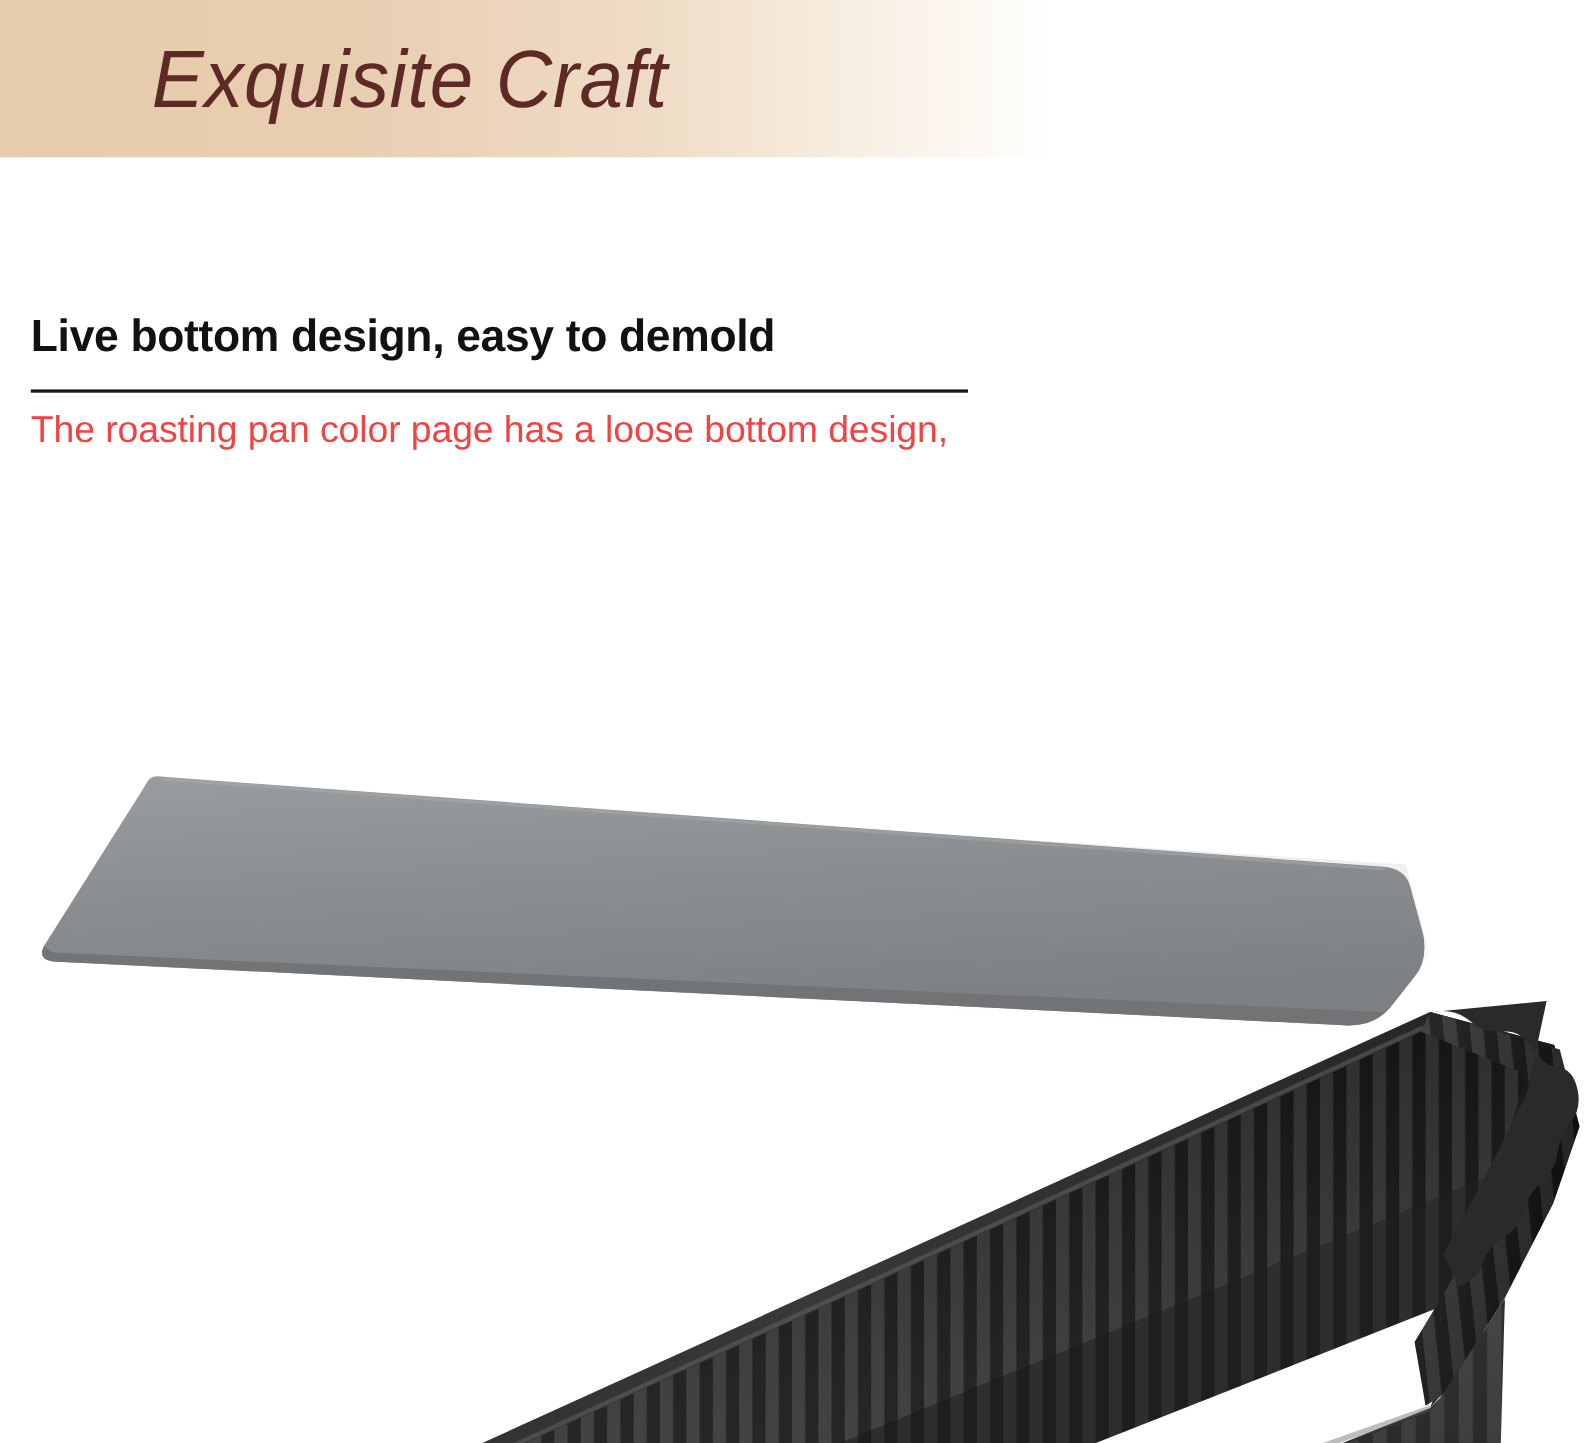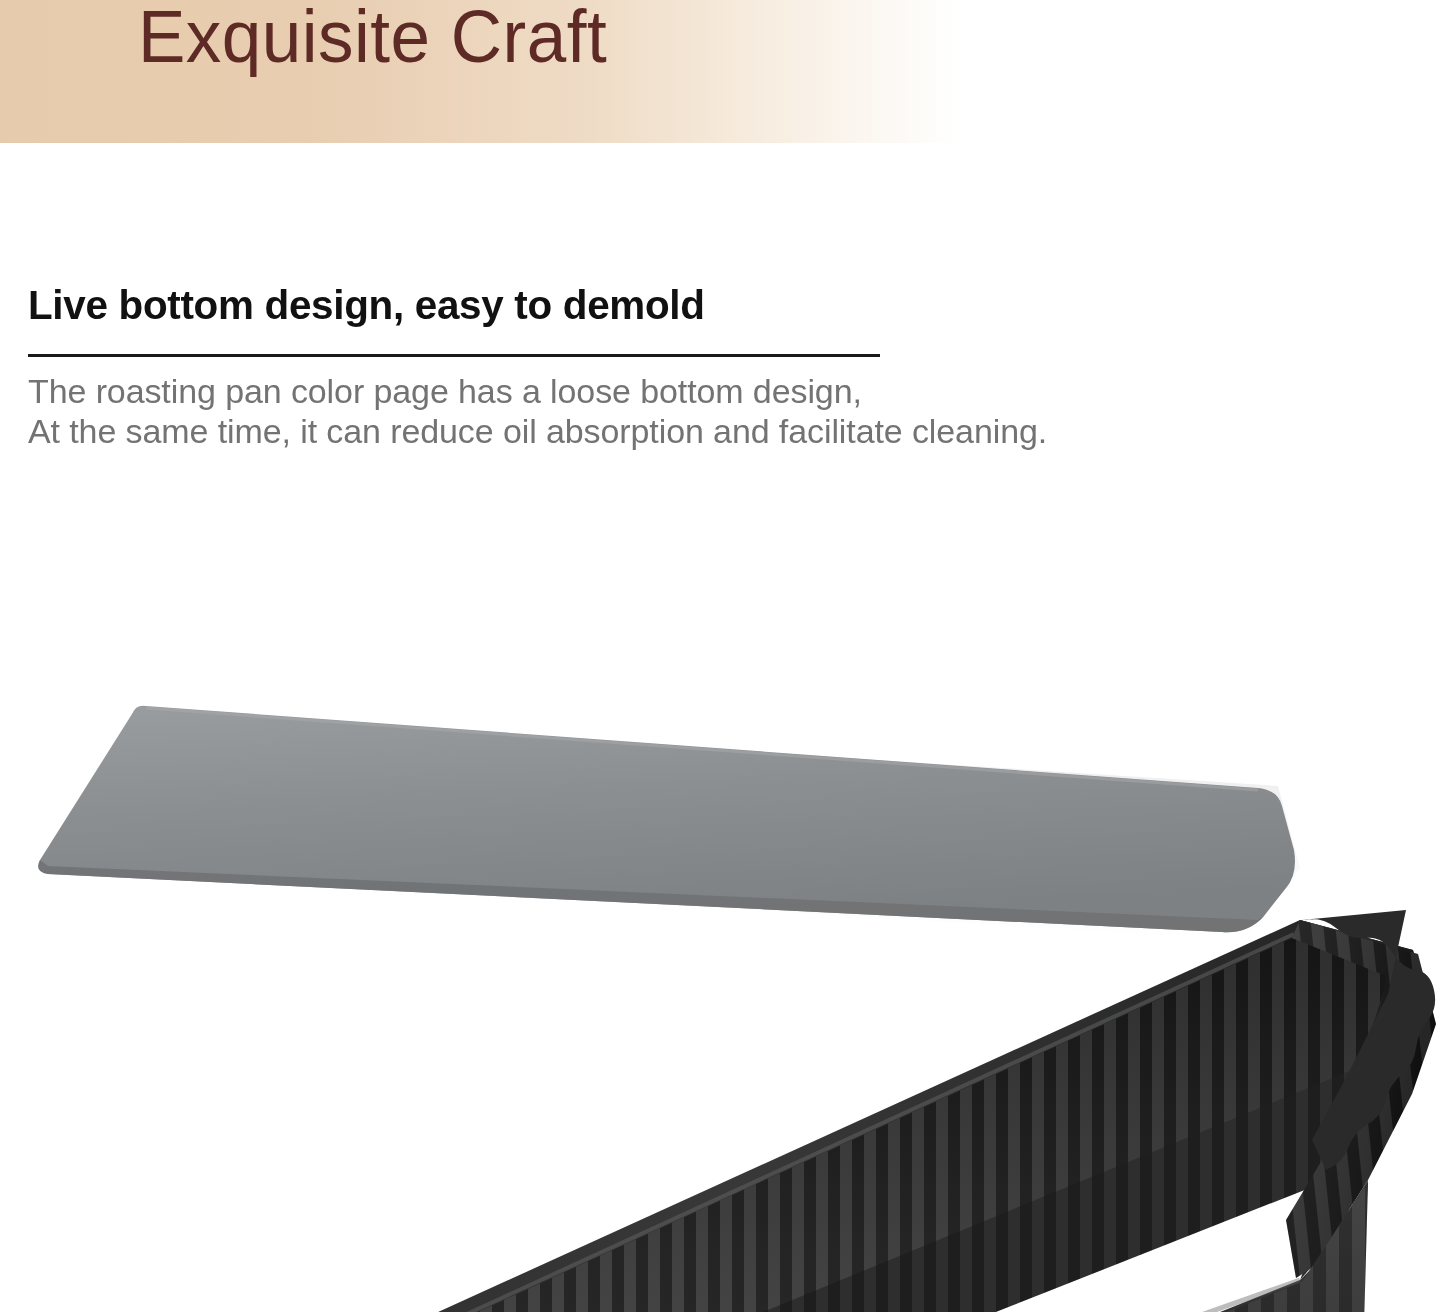--- a/index.html
+++ b/index.html
@@ -23,20 +23,22 @@
     top: 0;
     width: 958px;
     height: 143px;
     background: linear-gradient(to right,
         #e6cbac 0%,
         #e8cdb0 32%,
         #efdcc6 62%,
         #f8efe3 82%,
         #ffffff 100%);
     display: flex;
+    align-items: center;
+    font-style: italic;
   }
   .banner-title {
     margin-left: 138px;
     font-size: 74px;
     line-height: 1;
     font-weight: 400;
     color: #5e2a26;
     letter-spacing: 0.5px;
     white-space: nowrap;
     font-family: "Liberation Sans", sans-serif;
@@ -66,21 +68,21 @@
     width: 852px;
     height: 0;
     border-top: 3px solid #1a1a1a;
     margin-top: 26px;
   }
   .paragraph {
     margin: 0;
     padding-top: 14px;
     font-size: 34px;
     line-height: 40px;
-    color: #737373;
+    color: #ef4444;
     font-weight: 400;
     white-space: nowrap;
     letter-spacing: -0.1px;
   }
   .paragraph span { display: block; }
 
   
   .product-photo {
     position: absolute;
     left: 0;
@@ -97,21 +99,20 @@
   <div class="banner-title">Exquisite Craft</div>
 </div>
 
 <div class="textblock">
   <h2 class="section-heading">Live bottom design, easy to demold</h2>
 
   <div class="divider"></div>
 
   <p class="paragraph">
     <span>The roasting pan color page has a loose bottom design,</span>
-    <span>At the same time, it can reduce oil absorption and facilitate cleaning.</span>
   </p>
 </div>
 
 <div class="product-photo">
   <svg width="1445" height="692" viewBox="0 0 1445 692" xmlns="http://www.w3.org/2000/svg">
     <defs>
 
       <linearGradient id="plateGrad" x1="0" y1="0" x2="0.25" y2="1">
         <stop offset="0%" stop-color="#9a9d9f"></stop>
         <stop offset="45%" stop-color="#8c8f91"></stop>

